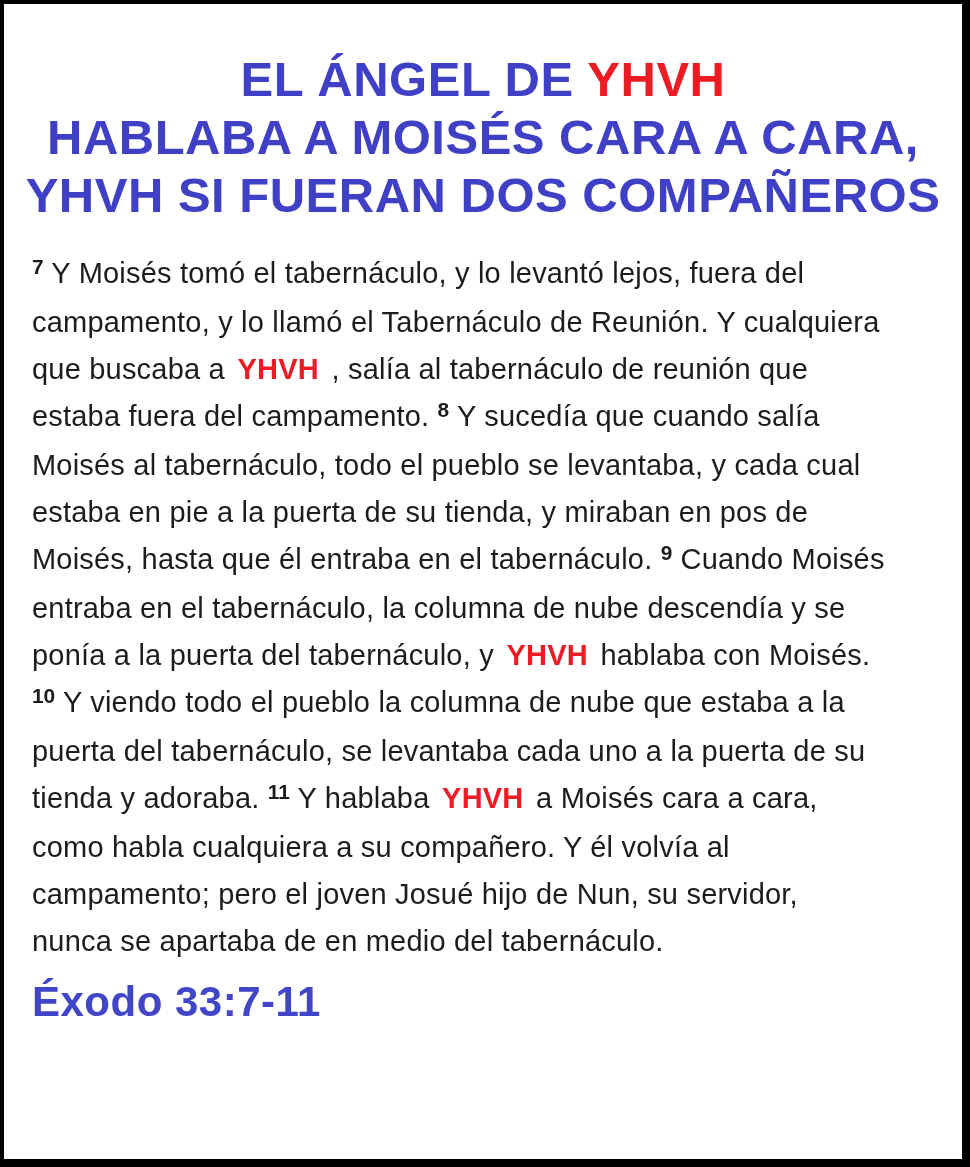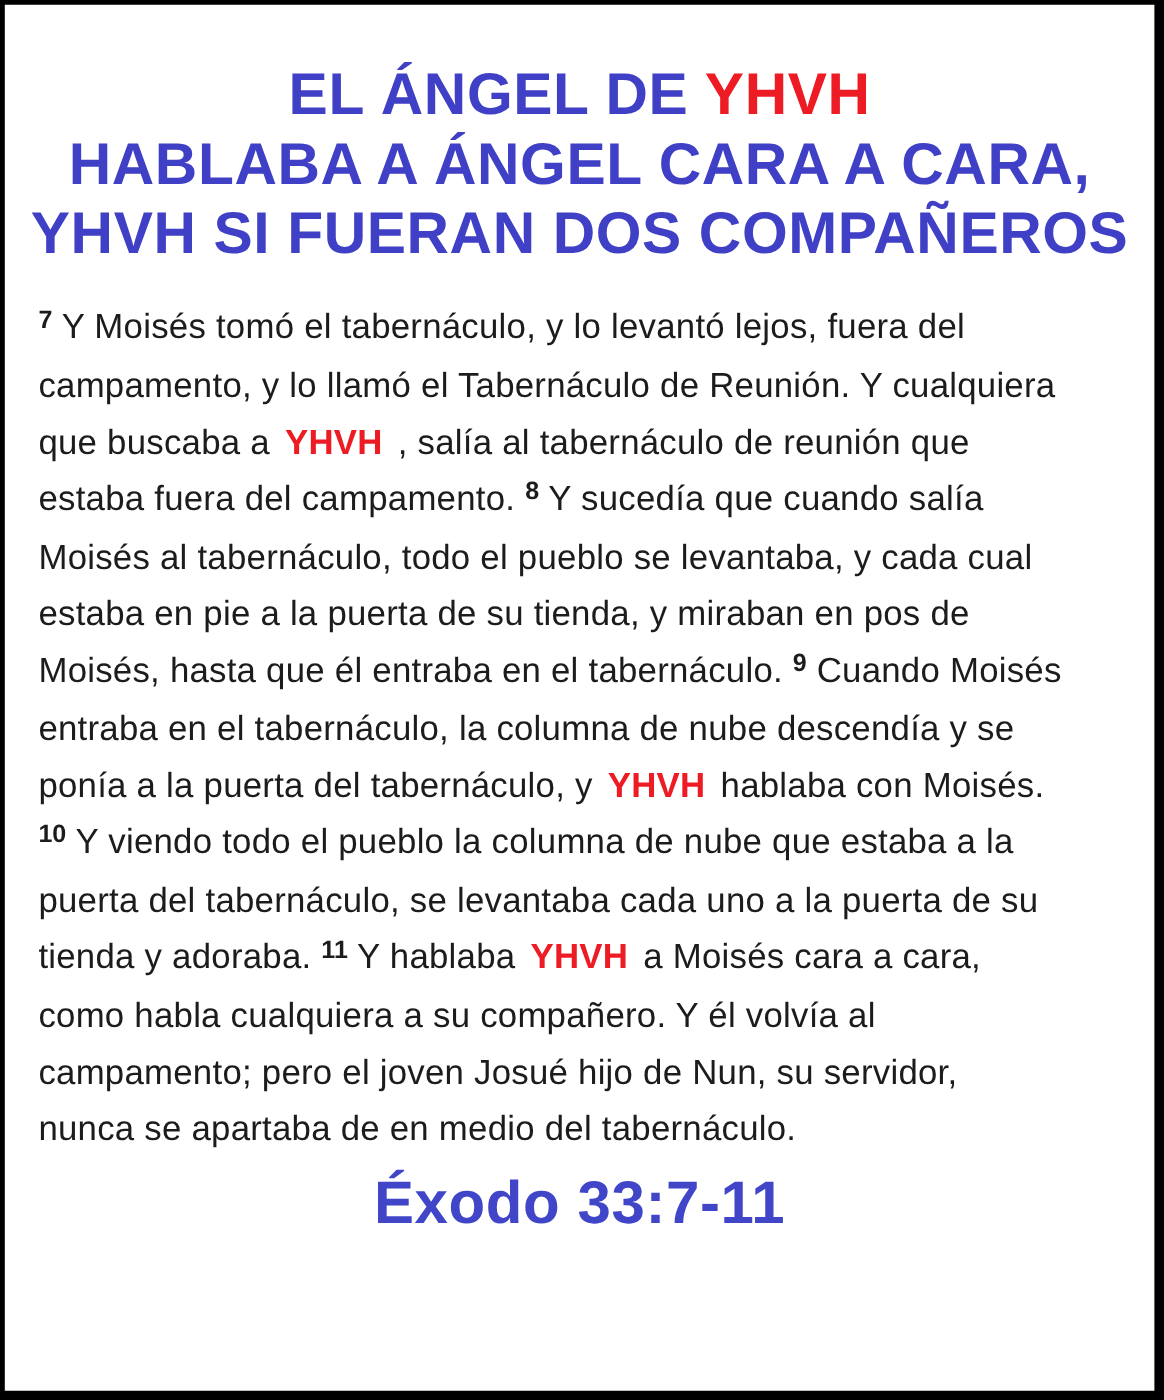--- a/index.html
+++ b/index.html
@@ -46,38 +46,38 @@
     top: -0.42em;
     letter-spacing: 0;
   }
   .scripture .yhvh {
     font-weight: 700;
     color: var(--accent-red, #ed1c24);
     margin: 0 0.15em;
   }
   .verse-ref {
     margin-top: 10px;
-    text-align: center;
     font-weight: bold;
-    font-size: 50px;
+    font-size: 42px;
     line-height: 54px;
     color: var(--footer-blue, #4145c8);
     letter-spacing: 0.5px;
+    padding-left: 28px;
   }
 </style>
 </head>
 <body>
 
 <div class="page">
 
   <div class="title-block">
     <span class="title-line">
       <span class="t-blue t-gap">EL ÁNGEL DE</span><span class="t-red">YHVH</span>
     </span>
-    <span class="title-line t-blue">HABLABA A ÁNGEL CARA A CARA,</span>
+    <span class="title-line t-blue">HABLABA A MOISÉS CARA A CARA,</span>
     <span class="title-line t-blue">YHVH SI FUERAN DOS COMPAÑEROS</span>
   </div>
 
   <div class="scripture"><span class="sup">7</span><span> Y Moisés tomó el tabernáculo, y lo levantó lejos, fuera del</span><br><span>campamento, y lo llamó el Tabernáculo de Reunión. Y cualquiera</span><br><span>que buscaba a </span><span class="yhvh">YHVH</span><span> , salía al tabernáculo de reunión que</span><br><span>estaba fuera del campamento. </span><span class="sup">8</span><span> Y sucedía que cuando salía</span><br><span>Moisés al tabernáculo, todo el pueblo se levantaba, y cada cual</span><br><span>estaba en pie a la puerta de su tienda, y miraban en pos de</span><br><span>Moisés, hasta que él entraba en el tabernáculo. </span><span class="sup">9</span><span> Cuando Moisés</span><br><span>entraba en el tabernáculo, la columna de nube descendía y se</span><br><span>ponía a la puerta del tabernáculo, y </span><span class="yhvh">YHVH</span><span> hablaba con Moisés.</span><br><span class="sup">10</span><span> Y viendo todo el pueblo la columna de nube que estaba a la</span><br><span>puerta del tabernáculo, se levantaba cada uno a la puerta de su</span><br><span>tienda y adoraba. </span><span class="sup">11</span><span> Y hablaba </span><span class="yhvh">YHVH</span><span> a Moisés cara a cara,</span><br><span>como habla cualquiera a su compañero. Y él volvía al</span><br><span>campamento; pero el joven Josué hijo de Nun, su servidor,</span><br><span>nunca se apartaba de en medio del tabernáculo.</span></div>
 
   <div class="verse-ref">Éxodo 33:7-11</div>
 
 </div>
 
 </body></html>

